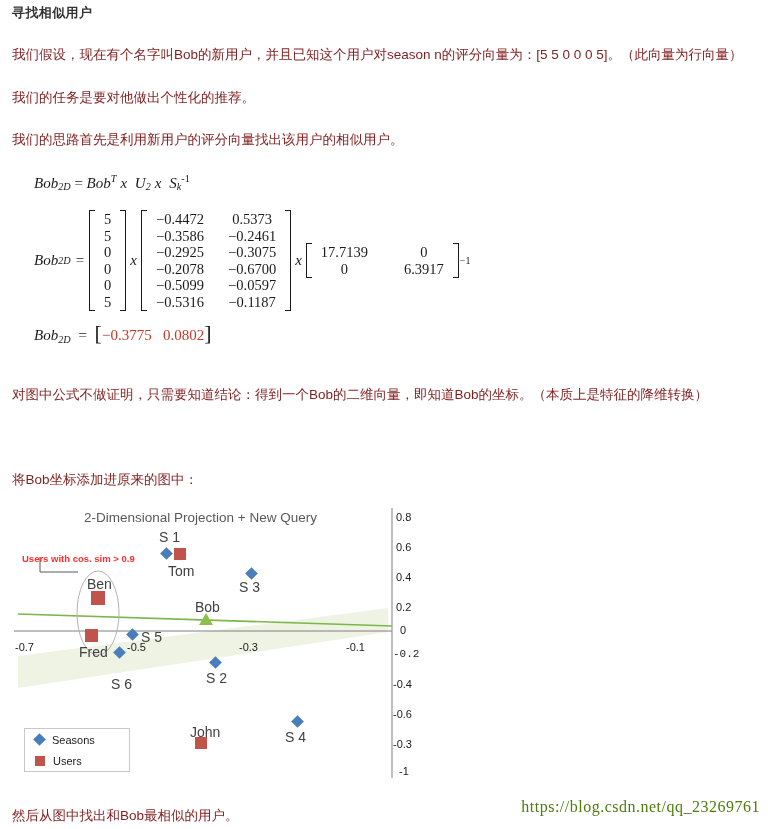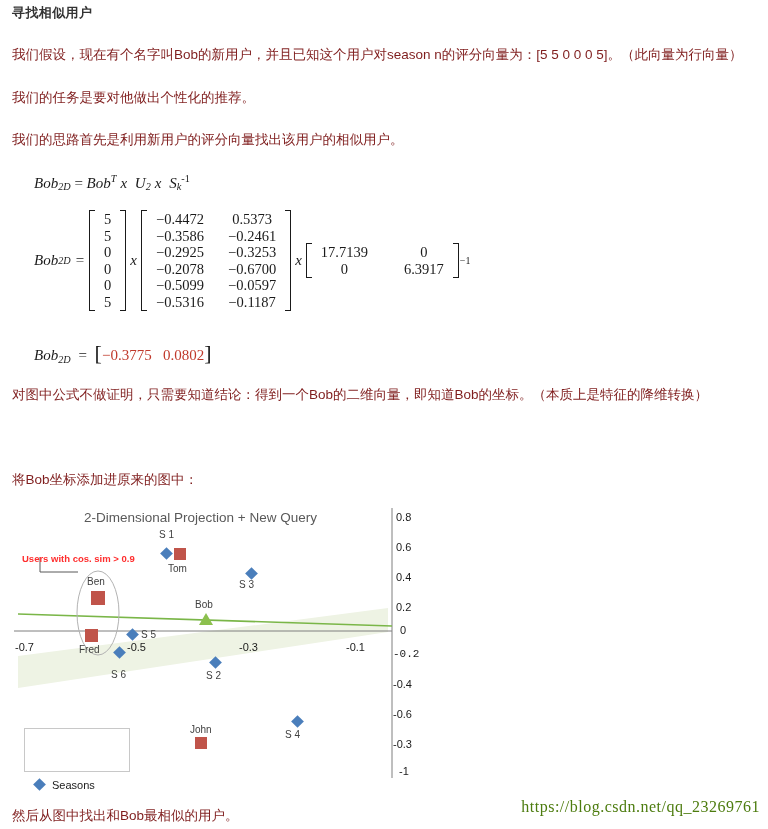--- a/index.html
+++ b/index.html
@@ -41,21 +41,21 @@
   .p5 { top: 470px; }
   .p6 { top: 806px; }
 
   
   .math {
     position: absolute;
     font-family: "Liberation Serif", "DejaVu Serif", serif;
     color: #1a1a1a;
   }
   .mrow1 { left: 34px; top: 173px; font-size: 15px; }
-  .mrow3 { left: 34px; top: 320px; font-size: 15px; margin-top: 20px; }
+  .mrow3 { left: 34px; top: 320px; font-size: 15px; }
   .mbig  { left: 34px; top: 210px; }
 
   .it { font-style: italic; }
   .sub { font-size: .68em; vertical-align: -0.28em; font-style: italic; }
   .sup { font-size: .68em; vertical-align: 0.55em; }
   .mx { font-style: italic; padding: 0 4px; }
 
   .eqline {
     display: flex;
     align-items: center;
@@ -106,21 +106,21 @@
   .chart svg { display: block; }
   .ctitle {
     position: absolute;
     left: 84px; top: 10px;
     font-size: 13.5px;
     color: #595959;
     white-space: nowrap;
   }
   .clabel {
     position: absolute;
-    font-size: 10px;
+    font-size: 14px;
     color: #404040;
     white-space: nowrap;
   }
   .ctick {
     position: absolute;
     font-size: 11px;
     color: #1a1a1a;
     white-space: nowrap;
   }
   .cannot {
@@ -135,21 +135,20 @@
     left: 24px; top: 228px;
     width: 104px; height: 42px;
     border: 1px solid #c8c8c8;
     background: #fff;
   }
   .legend-row {
     display: flex;
     align-items: center;
     height: 21px;
     padding-left: 10px;
-    margin-top: 45px;
   }
   .legend-row span.txt {
     font-size: 11px;
     color: #1a1a1a;
     margin-left: 8px;
   }
   .lg-diamond {
     width: 9px; height: 9px;
     background: #4a7ebb;
     transform: rotate(45deg);
@@ -210,21 +209,21 @@
 
       <span class="mx">x</span>
 
       <span class="matrix col2">
         <span class="mcells">
           <span>−0.4472</span>
           <span>0.5373</span>
           <span>−0.3586</span>
           <span>−0.2461</span>
           <span>−0.2925</span>
-          <span>−0.3253</span>
+          <span>−0.3075</span>
           <span>−0.2078</span>
           <span>−0.6700</span>
           <span>−0.5099</span>
           <span>−0.0597</span>
           <span>−0.5316</span>
           <span>−0.1187</span>
         </span>
       </span>
 
       <span class="mx">x</span>
@@ -283,21 +282,21 @@
       </g>
 
       <polygon points="206,113 213,125 199,125" fill="#8cc04e"></polygon>
     </svg>
 
     <div class="ctitle">2-Dimensional Projection + New Query</div>
 
     <div class="clabel" style="left:159px; top:29px;">S 1</div>
     <div class="clabel" style="left:239px; top:79px;">S 3</div>
     <div class="clabel" style="left:141px; top:129px;">S 5</div>
-    <div class="clabel" style="left:111px; top:169px;">S 6</div>
+    <div class="clabel" style="left:111px; top:176px;">S 6</div>
     <div class="clabel" style="left:206px; top:170px;">S 2</div>
     <div class="clabel" style="left:285px; top:229px;">S 4</div>
 
     <div class="clabel" style="left:168px; top:63px;">Tom</div>
     <div class="clabel" style="left:87px;  top:76px;">Ben</div>
     <div class="clabel" style="left:79px;  top:144px;">Fred</div>
     <div class="clabel" style="left:190px; top:224px;">John</div>
 
     <div class="clabel" style="left:195px; top:99px;">Bob</div>
 

